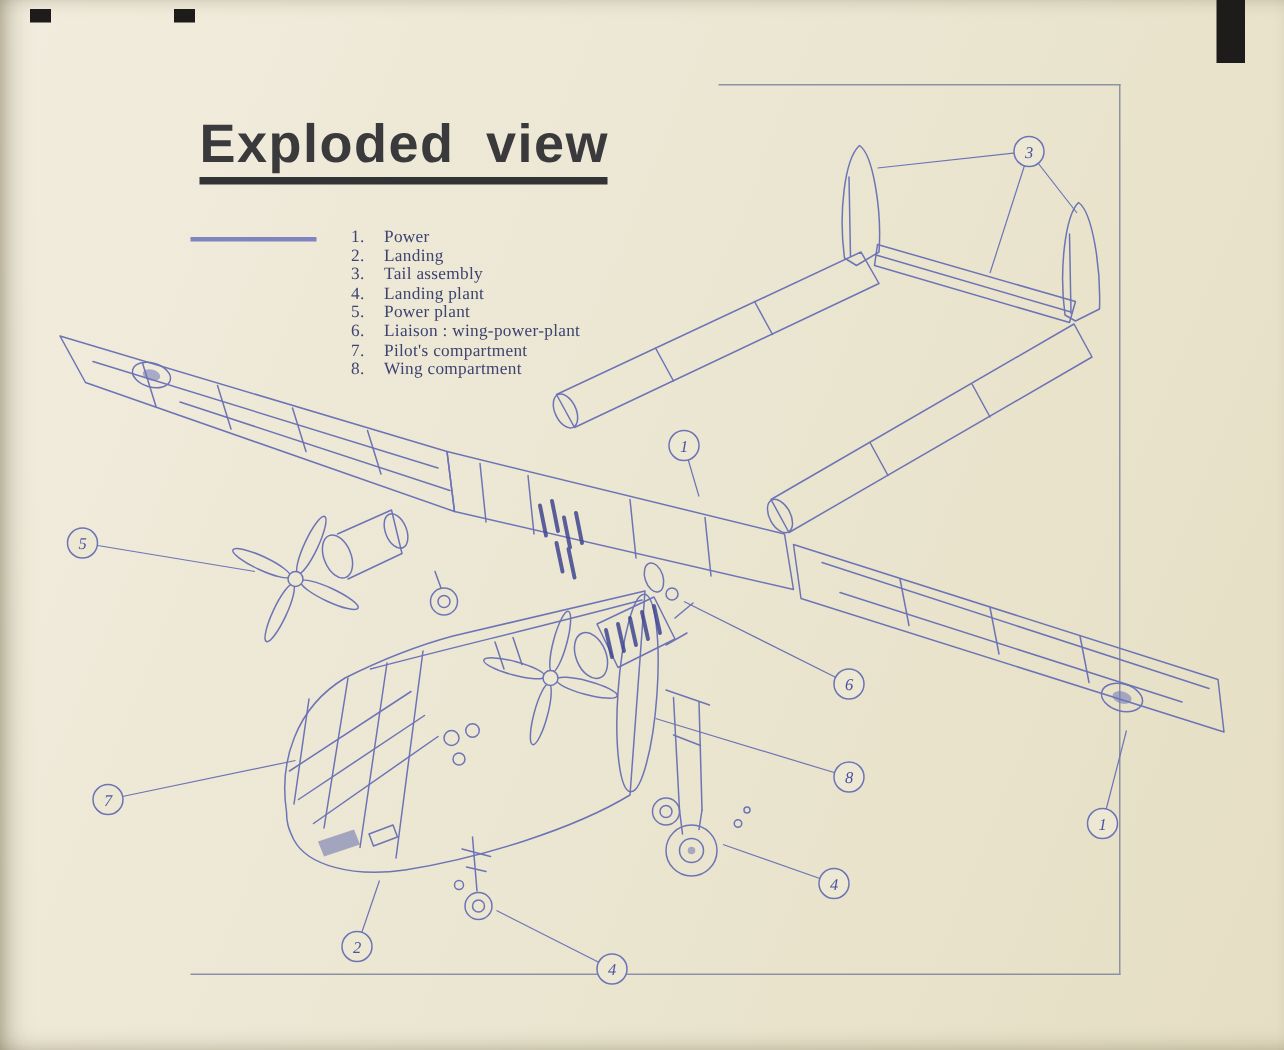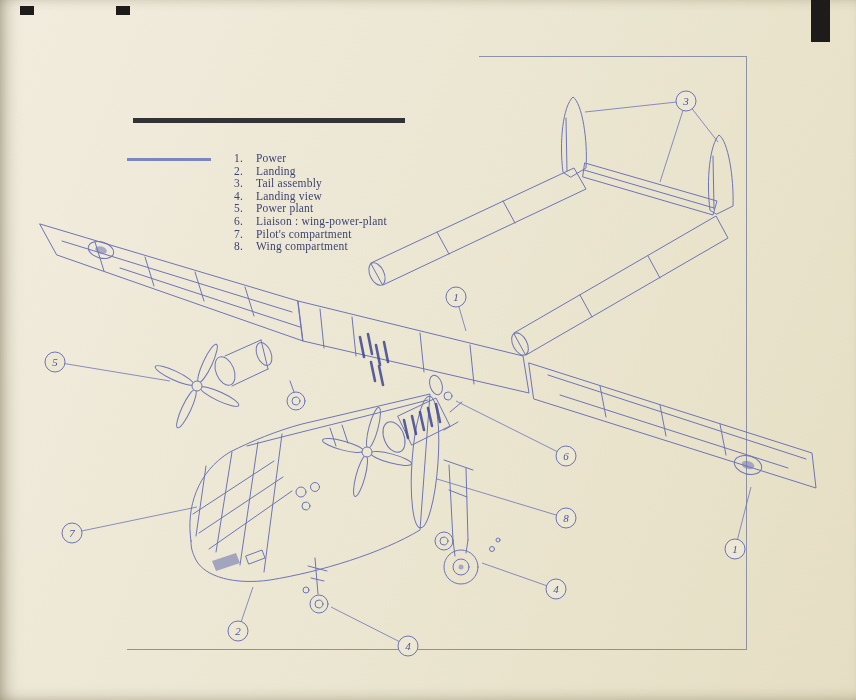--- a/index.html
+++ b/index.html
@@ -47,39 +47,40 @@
 <div class="paper">
 
   <div class="mark mark-a"></div>
   <div class="mark mark-b"></div>
   <div class="mark corner-bar"></div>
 
   <div class="frame frame-top"></div>
   <div class="frame frame-right"></div>
   <div class="frame frame-bottom"></div>
 
+  <h1 class="page-title">Exploded view</h1>
   <div class="title-underline"></div>
   <div class="legend-dash"></div>
 
   <div class="legend">
     <div class="legend-row">
       <span>1.</span>
       <span>Power</span>
     </div>
     <div class="legend-row">
       <span>2.</span>
       <span>Landing</span>
     </div>
     <div class="legend-row">
       <span>3.</span>
       <span>Tail assembly</span>
     </div>
     <div class="legend-row">
       <span>4.</span>
-      <span>Landing view</span>
+      <span>Landing plant</span>
     </div>
     <div class="legend-row">
       <span>5.</span>
       <span>Power plant</span>
     </div>
     <div class="legend-row">
       <span>6.</span>
       <span>Liaison : wing-power-plant</span>
     </div>
     <div class="legend-row">

